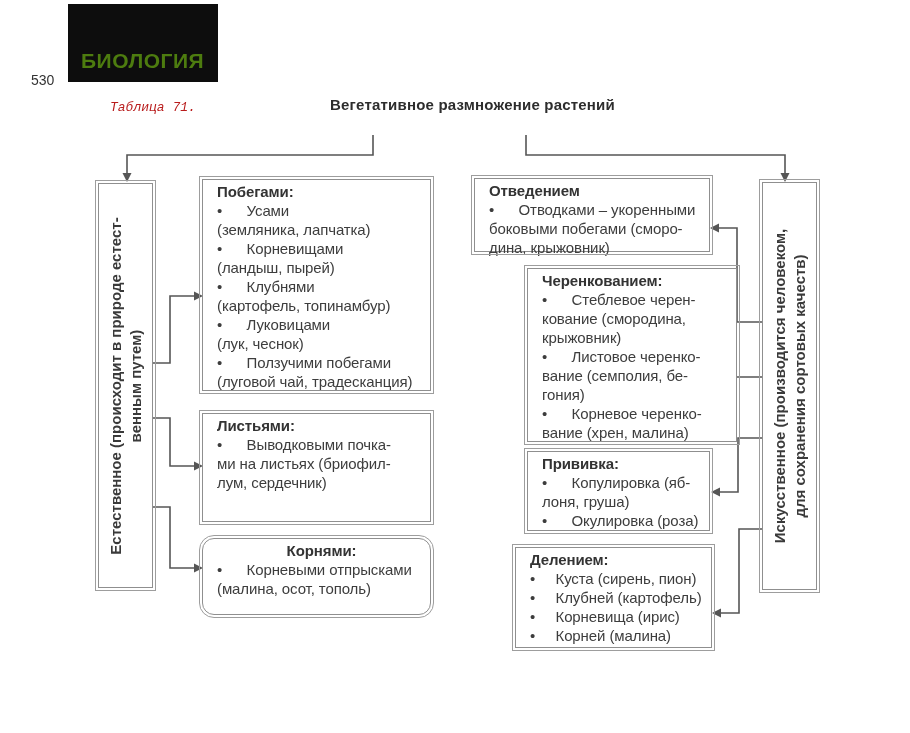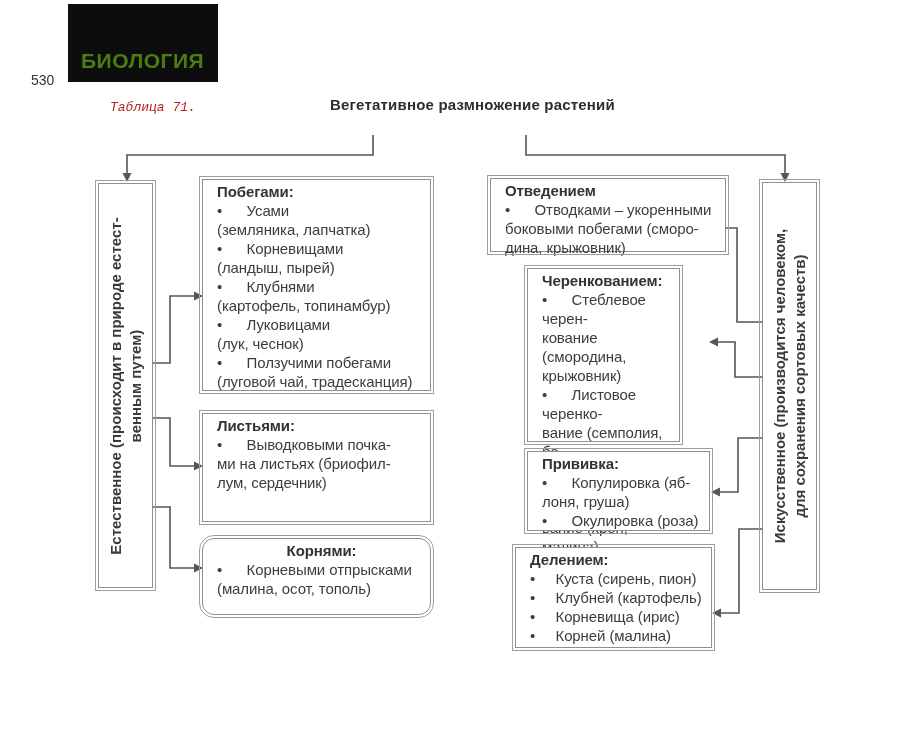--- a/index.html
+++ b/index.html
@@ -117,28 +117,28 @@
 ми на листьях (бриофил-
 лум, сердечник)</div>
   </div>
 
   <div class="cbox" style="left:202px; top:538px; width:229px; height:77px;border-radius:12px;">
     <div class="cbox-title center">Корнями:</div>
     <div class="cbox-body">•      Корневыми отпрысками
 (малина, осот, тополь)</div>
   </div>
 
-  <div class="cbox" style="left:474px; top:178px; width:236px; height:74px;margin-left:16px;">
+  <div class="cbox" style="left:474px; top:178px; width:236px; height:74px;">
     <div class="cbox-title">Отведением</div>
     <div class="cbox-body">•      Отводками – укоренными
 боковыми побегами (сморо-
 дина, крыжовник)</div>
   </div>
 
-  <div class="cbox" style="left:527px; top:268px; width:153px; height:174px;">
+  <div class="cbox" style="left:527px; top:268px; width:210px; height:174px;">
     <div class="cbox-title">Черенкованием:</div>
     <div class="cbox-body">•      Стеблевое черен-
 кование (смородина,
 крыжовник)
 •      Листовое черенко-
 вание (семполия, бе-
 гония)
 •      Корневое черенко-
 вание (хрен, малина)</div>
   </div>

